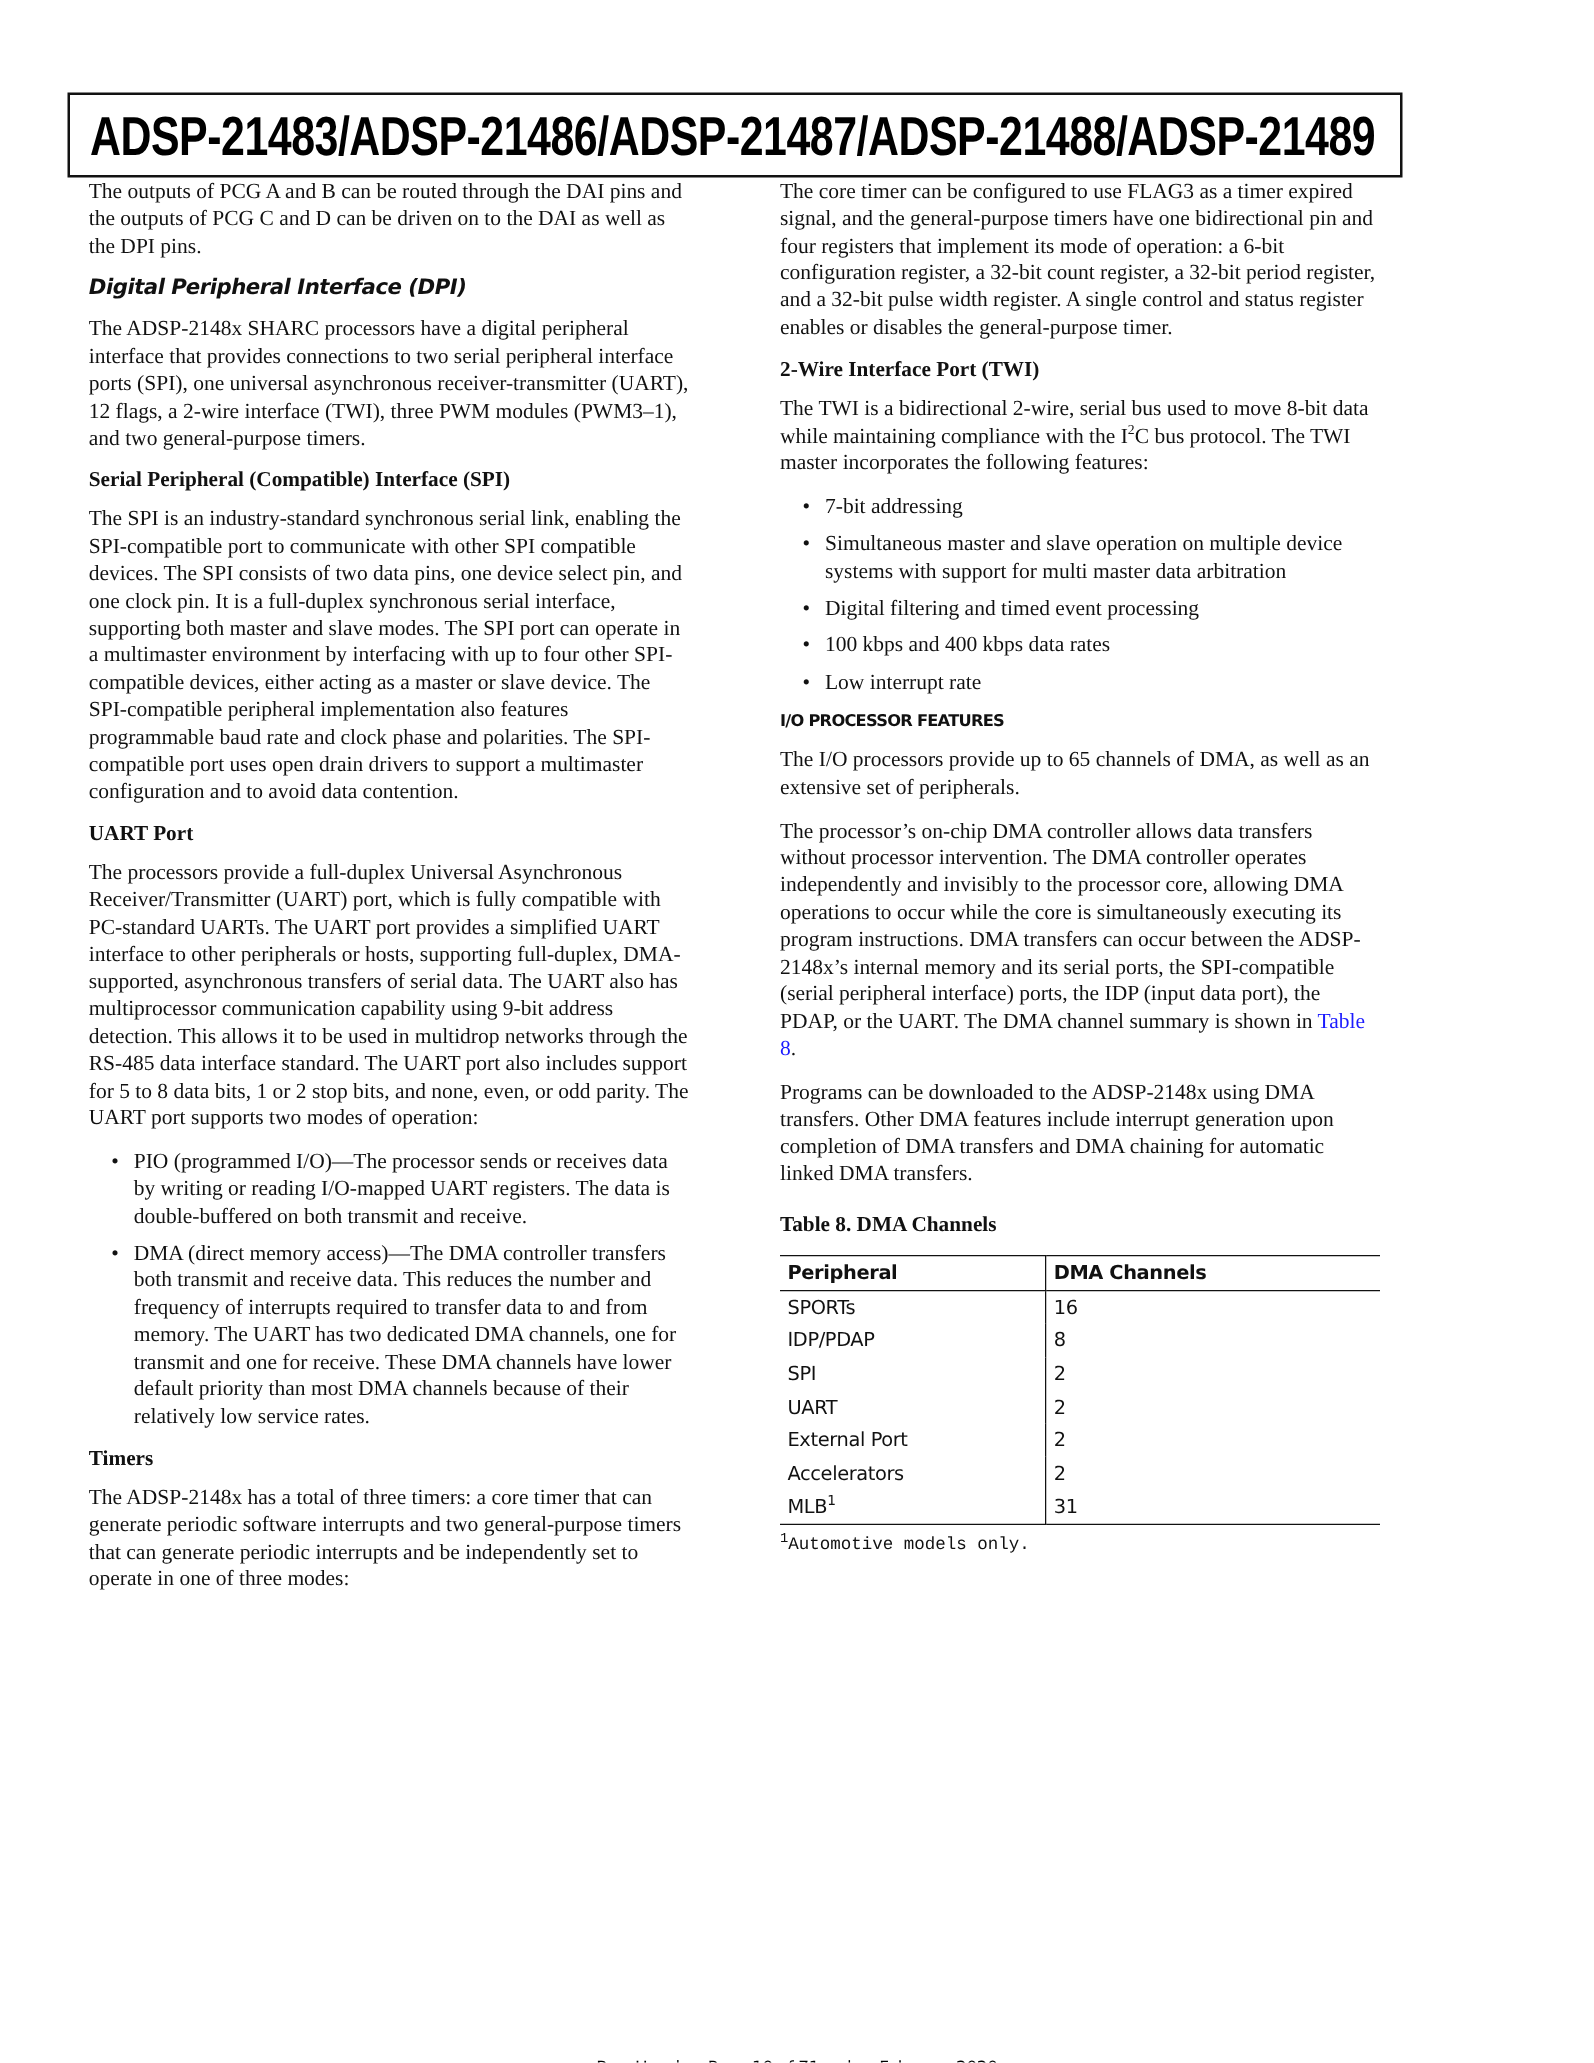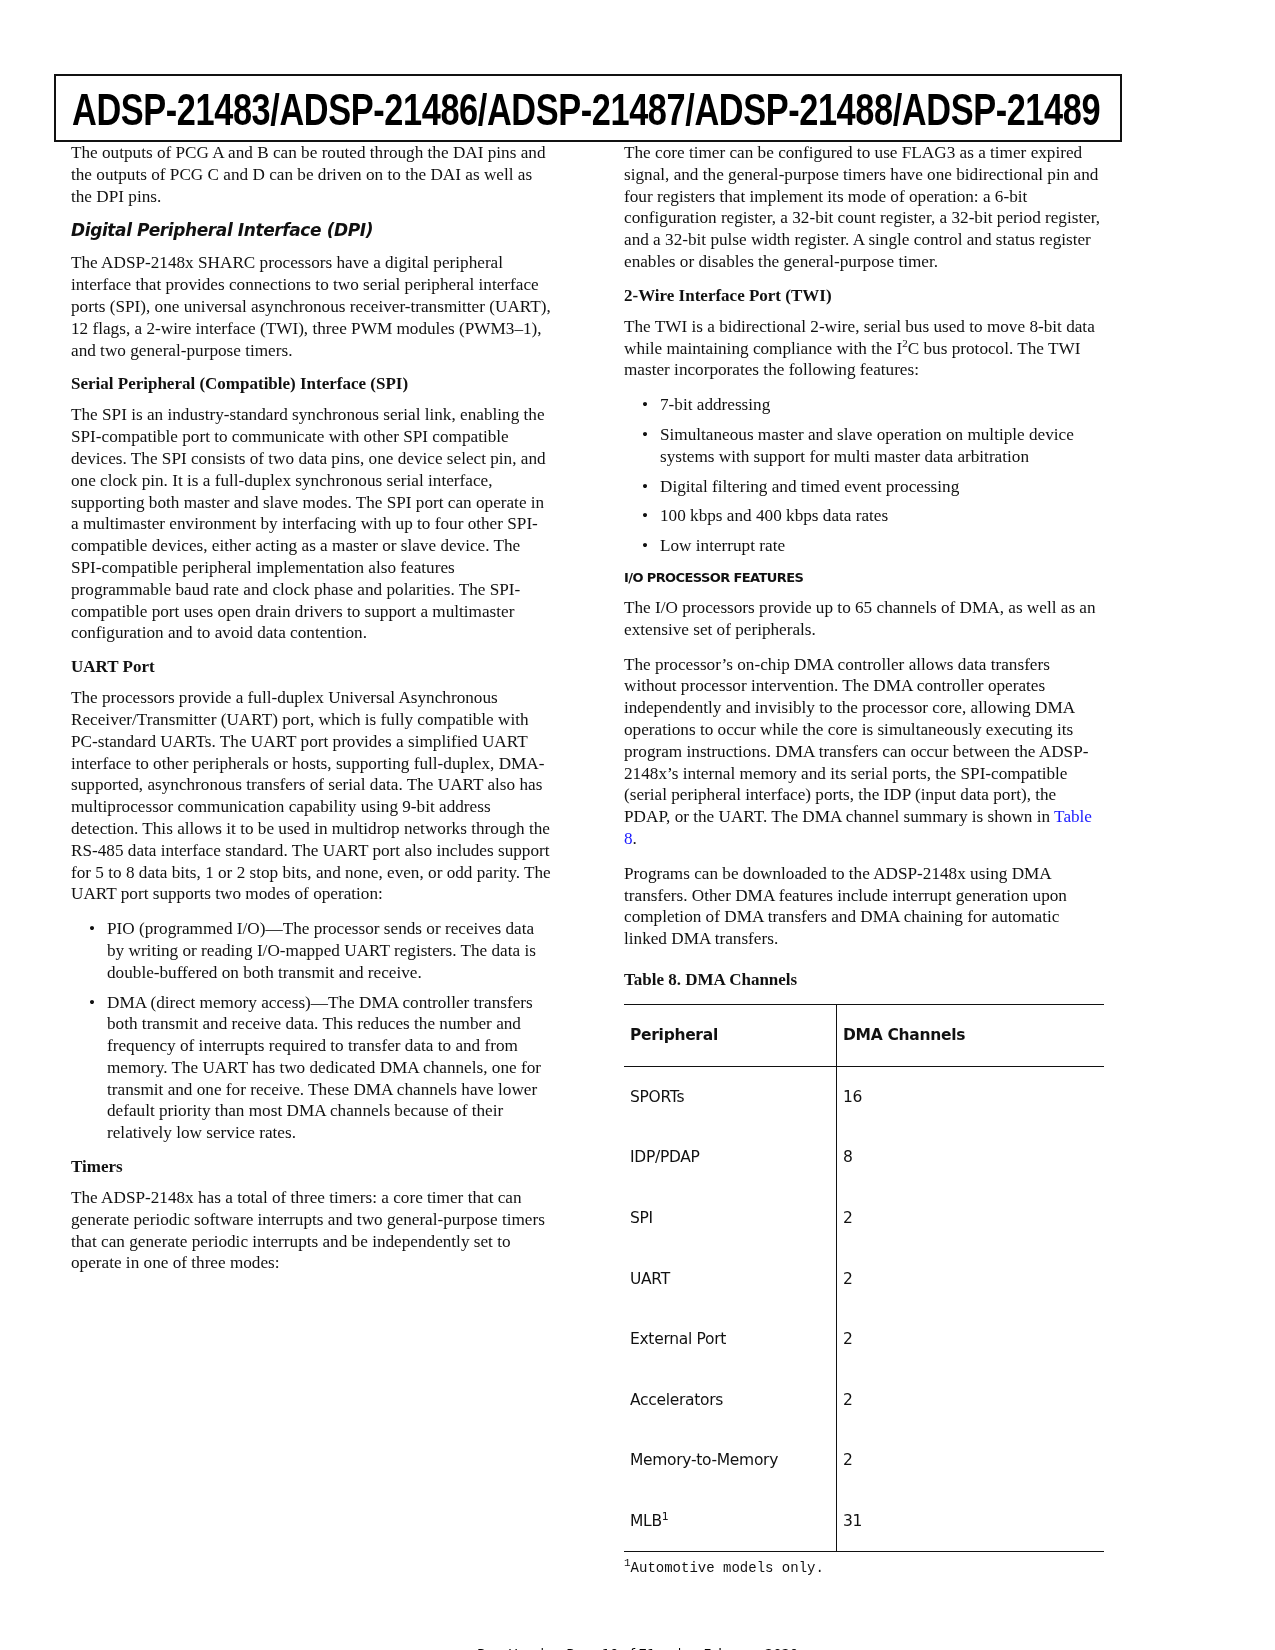--- a/index.html
+++ b/index.html
@@ -38,21 +38,21 @@
   ul li { position: relative; margin-bottom: 8px; }
   ul li::before { content: "•"; position: absolute; left: -18px; top: 0; }
   .link { color: #1a1aff; }
   sup { font-size: 11px; line-height: 0; }
   .table-caption {
     font-family: "Liberation Serif", serif; font-weight: bold; font-size: 17px; margin: 20px 0 14px 0;
   }
   table { border-collapse: collapse; width: 480px; }
   th, td {
     font-family: "DejaVu Sans", sans-serif; font-size: 15.5px; text-align: left;
-    padding: 19px 6px; height: 22.6px; letter-spacing: -0.3px; margin-left: 12px;
+    padding: 2px 6px; height: 22.6px; letter-spacing: -0.3px; margin-left: 12px;
   }
   th { font-weight: bold; border-top: 1.5px solid #111; border-bottom: 1.5px solid #111; }
   td:first-child, th:first-child { width: 200px; border-right: 1.5px solid #111; }
   tbody tr:last-child td { border-bottom: 1.5px solid #111; }
   .footnote { font-family: Liberation Mono, monospace; font-size: 14px; margin-top: 8px; }
   .footer {
     position: absolute; top: 1646px; left: 0; width: 1275px; text-align: center;
     font-family: "DejaVu Sans", sans-serif; font-size: 13.5px; color: #000000; letter-spacing: -0.3px;
   }
   .footer .sep { display: inline-block; margin: 0 18px; }
@@ -130,24 +130,20 @@
         </tr>
         <tr>
           <td><span>External Port</span></td>
           <td>2</td>
         </tr>
         <tr>
           <td><span>Accelerators</span></td>
           <td>2</td>
         </tr>
         <tr>
-          <td><span>Memory-to-Memory</span></td>
-          <td>2</td>
-        </tr>
-        <tr>
           <td><span>MLB</span><sup>1</sup></td>
           <td>31</td>
         </tr>
       </tbody>
   </table>
   <div class="footnote"><sup>1</sup><span>Automotive models only.</span></div>
 </div>
 
 <div class="footer">
   <span>Rev. H</span>

